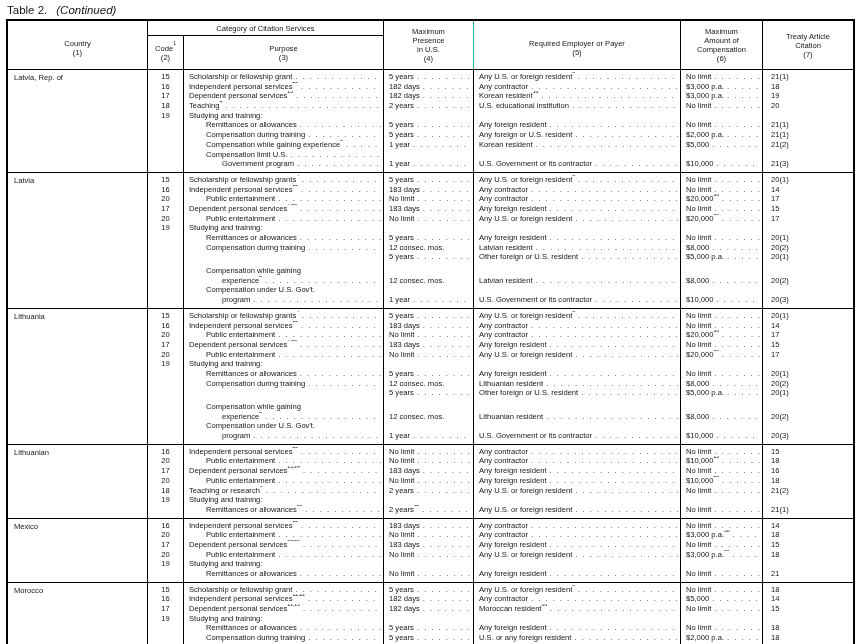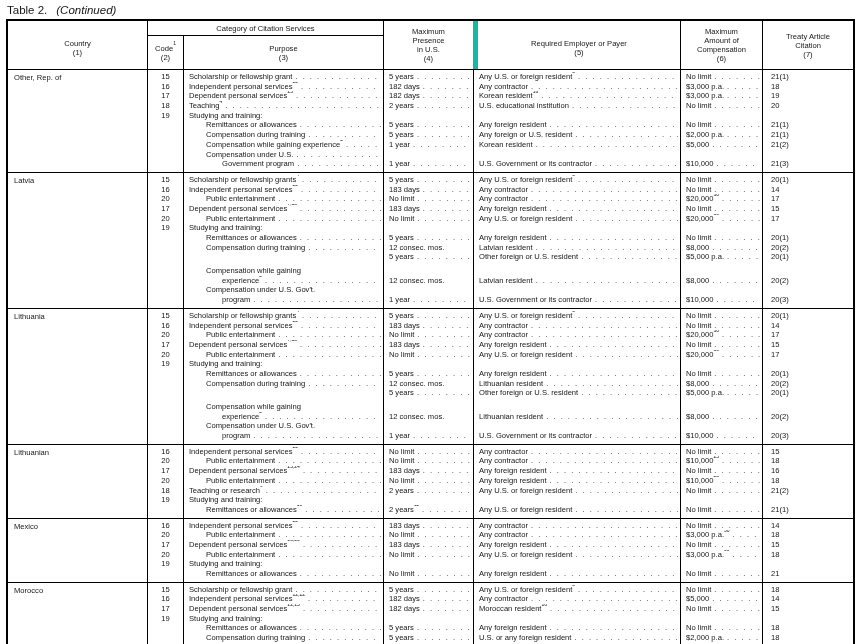--- a/index.html
+++ b/index.html
@@ -12,21 +12,21 @@
 
   
   .thead{display:grid;grid-template-columns:139px 36px 200px 90px 207px 82px auto;
          grid-template-rows:15px 33px;border-bottom:1.5px solid #000;font-size:7.6px;line-height:9px;}
   .hc{display:flex;flex-direction:column;justify-content:center;align-items:center;text-align:center;white-space:pre-line;}
   .hc-country{grid-area:1/1/3/2;padding-top:6px;}
   .hc-cat{grid-area:1/2/2/4;border-left:1px solid #000;border-bottom:1px solid #000;}
   .hc-code{grid-area:2/2/3/3;border-left:1px solid #000;}
   .hc-purpose{grid-area:2/3/3/4;border-left:1px solid #000;}
   .hc-presence{grid-area:1/4/3/5;border-left:1px solid #000;}
-  .hc-employer{grid-area:1/5/3/6;border-left:5px solid #14b8a6;padding-top:6px;}
+  .hc-employer{grid-area:1/5/3/6;border-left:1px solid #14b8a6;padding-top:6px;}
   .hc-comp{grid-area:1/6/3/7;border-left:1px solid #000;}
   .hc-cit{grid-area:1/7/3/8;border-left:1px solid #000;}
   sup{font-size:5px;line-height:0;position:relative;top:-2px;}
 
   
   .section{display:grid;grid-template-columns:139px 36px 200px 90px 207px 82px auto;border-top:1.5px solid #000;}
   .section:first-child{border-top:none;}
   .col{padding:2px 0 3px 0;min-width:0;}
   .col-code,.col-purpose,.col-presence,.col-employer,.col-comp,.col-cit{border-left:1px solid #000;}
   .country-label{font-size:7.6px;padding:1px 0 0 6px;}
@@ -67,21 +67,21 @@
 Amount of
 Compensation
 (6)</div>
       <div class="hc hc-cit">Treaty Article
 Citation
 (7)</div>
     </div>
     <div id="tbody">
         <div class="section">
           <div class="col col-country">
-            <div class="country-label">Other, Rep. of</div>
+            <div class="country-label">Latvia, Rep. of</div>
           </div>
           <div class="col col-code">
             <div class="ln code-ln">
               <div class="txt ind0">15</div>
             </div>
             <div class="ln code-ln">
               <div class="txt ind0">16</div>
             </div>
             <div class="ln code-ln">
               <div class="txt ind0">17</div>
@@ -124,21 +124,21 @@
             </div>
             <div class="ln">
               <div class="txt ind1">Compensation during training</div>
               <div class="lead"></div>
             </div>
             <div class="ln">
               <div class="txt ind1">Compensation while gaining experience<sup>2</sup></div>
               <div class="lead"></div>
             </div>
             <div class="ln">
-              <div class="txt ind1">Compensation under U.S.</div>
+              <div class="txt ind1">Compensation limit U.S.</div>
               <div class="lead"></div>
             </div>
             <div class="ln">
               <div class="txt ind2">Government program</div>
               <div class="lead"></div>
             </div>
           </div>
           <div class="col col-presence">
             <div class="ln">
               <div class="txt ind0">5 years</div>

